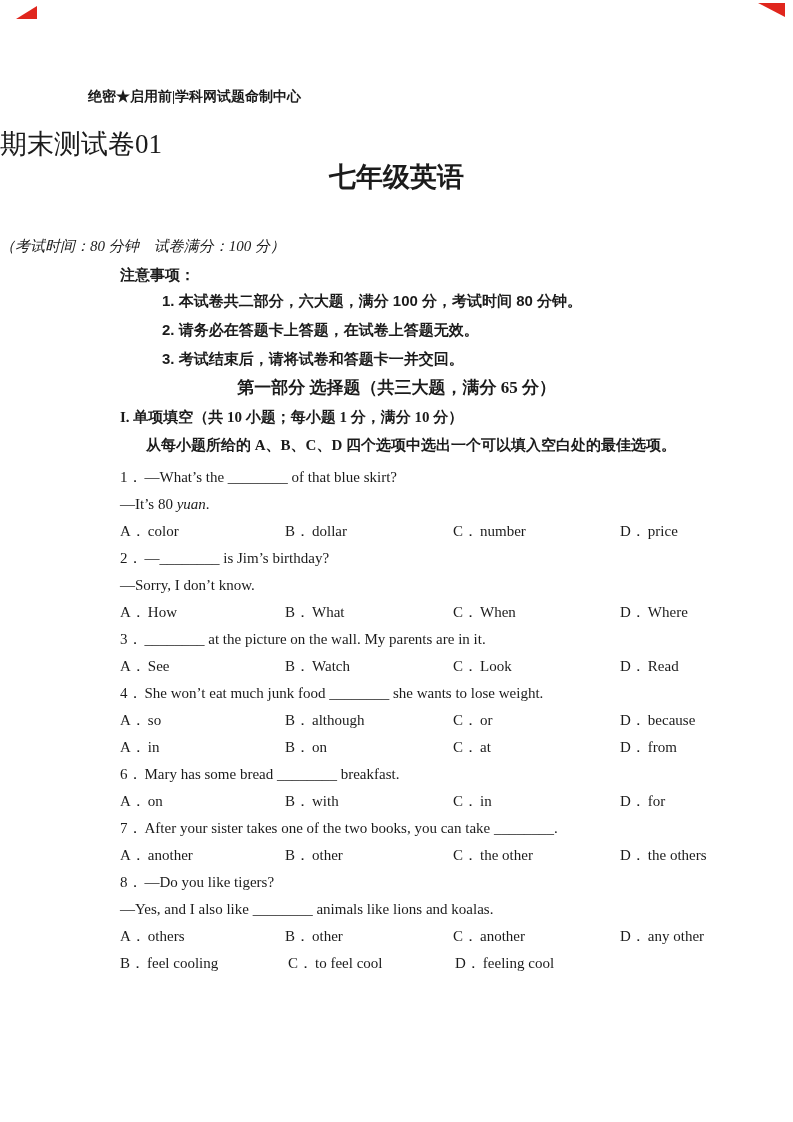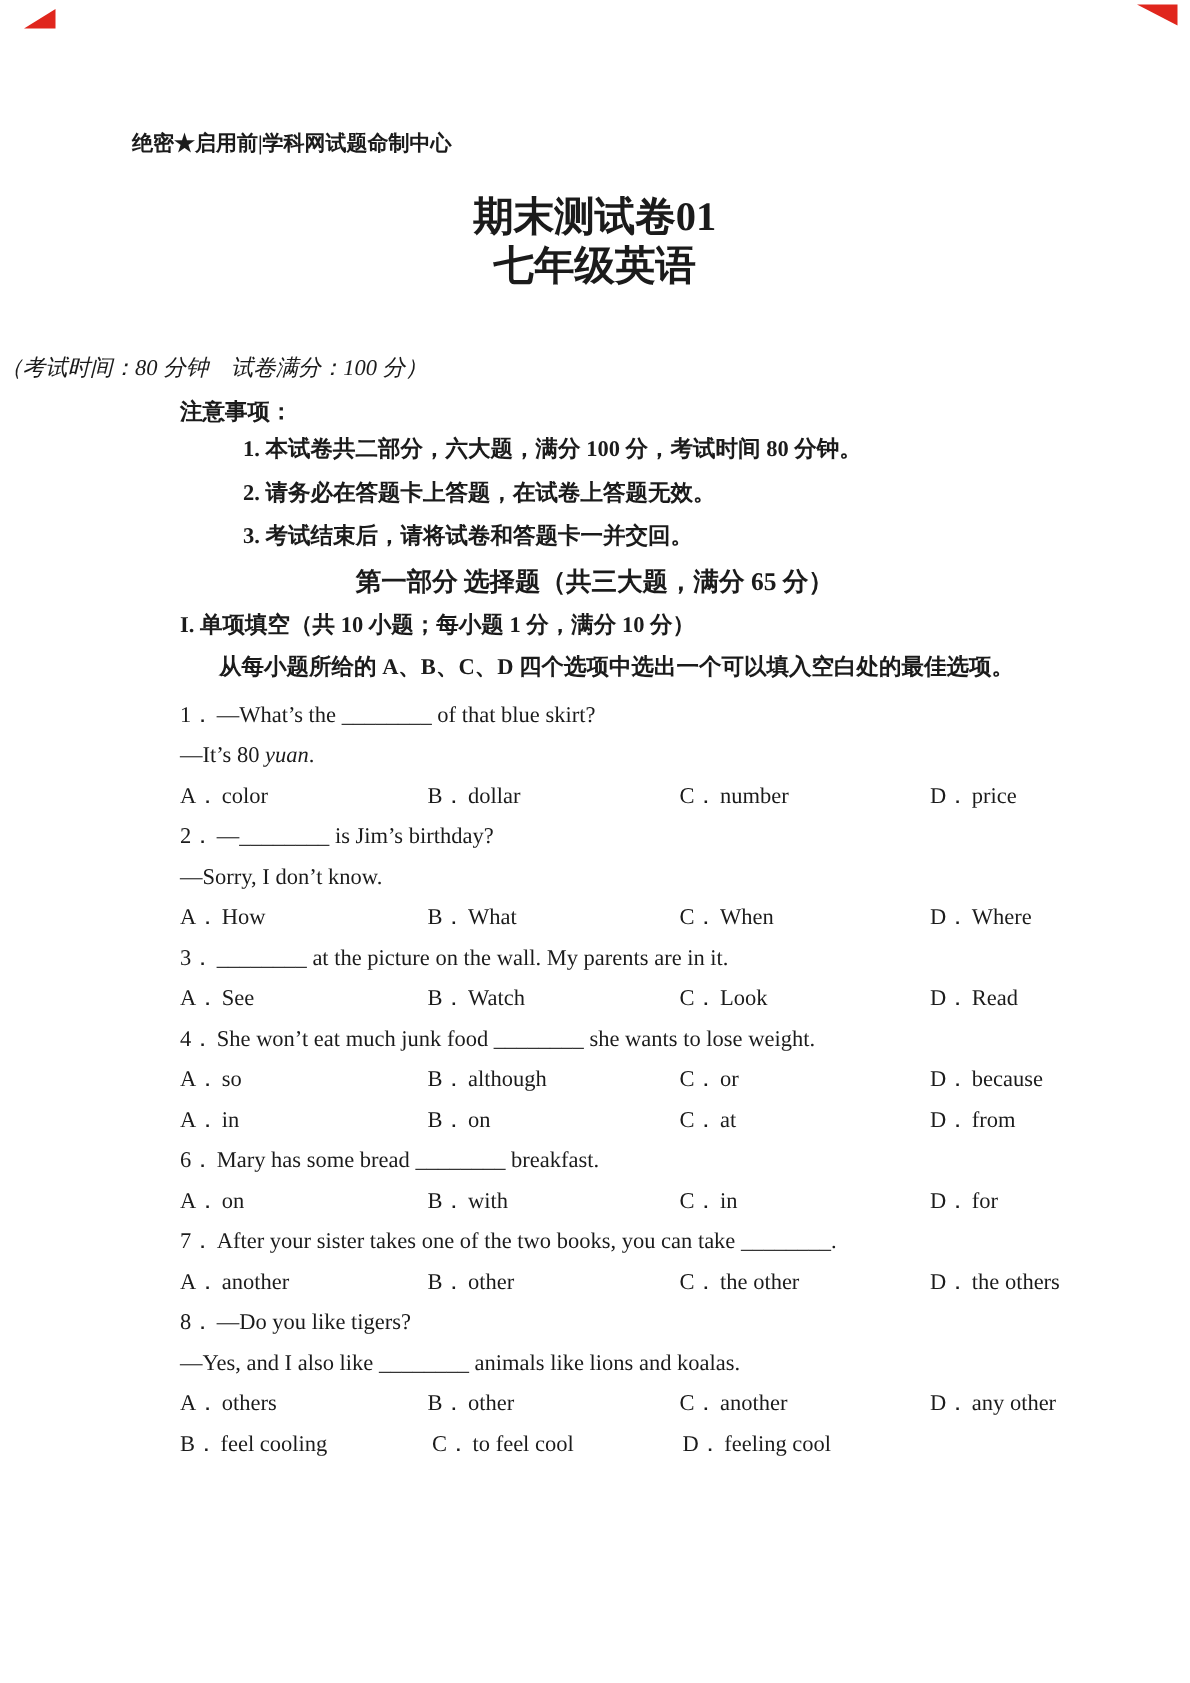--- a/index.html
+++ b/index.html
@@ -14,36 +14,36 @@
   
   .corner{position:absolute;width:0;height:0;}
   .corner-tl{left:16px;top:6px;border-bottom:13px solid #e0261d;border-left:21px solid transparent;}
   .corner-tr{right:8px;top:3px;border-top:14px solid #e0261d;border-left:27px solid transparent;}
 
   .secret{
     margin:88px 0 0 88px;
     font-size:14px;font-weight:bold;
     line-height:18px;
   }
-  .title1{margin-top:22px;text-align:center;font-size:27px;font-weight:bold;line-height:33px;}
+  .title1{margin-top:22px;text-align:left;font-size:27px;font-weight:normal;line-height:33px;}
   .title2{text-align:center;font-size:27px;font-weight:bold;line-height:33px;}
   .exam-info{
     margin-top:42px;text-align:left;
     font-size:15px;line-height:20px;
     font-style:italic;
   }
   .notice-title{
     margin:8px 0 0 120px;
     font-size:15px;font-weight:bold;line-height:22px;
     font-family:"Liberation Sans","DejaVu Sans",sans-serif;
   }
   .notes{margin-left:162px;}
   .note{
     font-size:15px;font-weight:bold;line-height:29px;
-    font-family:Liberation Serif, serif;
+    font-family:Liberation Sans, sans-serif;
   }
   .part-heading{
     margin-top:3px;text-align:center;
     font-size:17px;font-weight:bold;line-height:24px;
   }
   .section-heading{
     margin:6px 0 0 120px;
     font-size:15px;font-weight:bold;line-height:22px;
   }
   .instruction{

